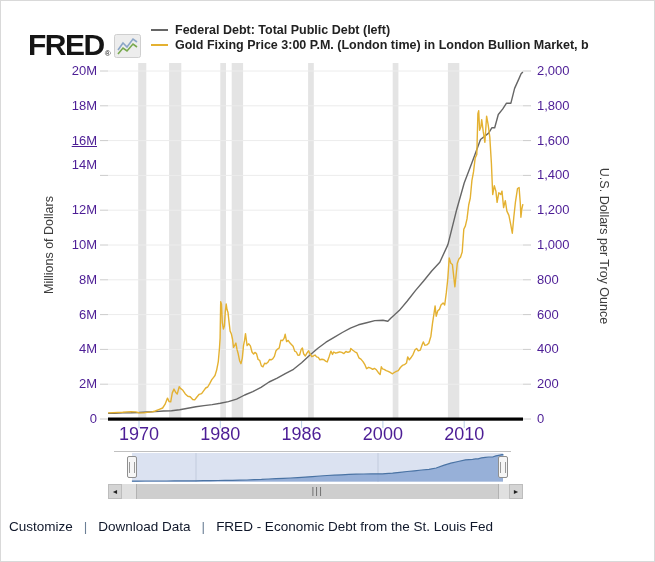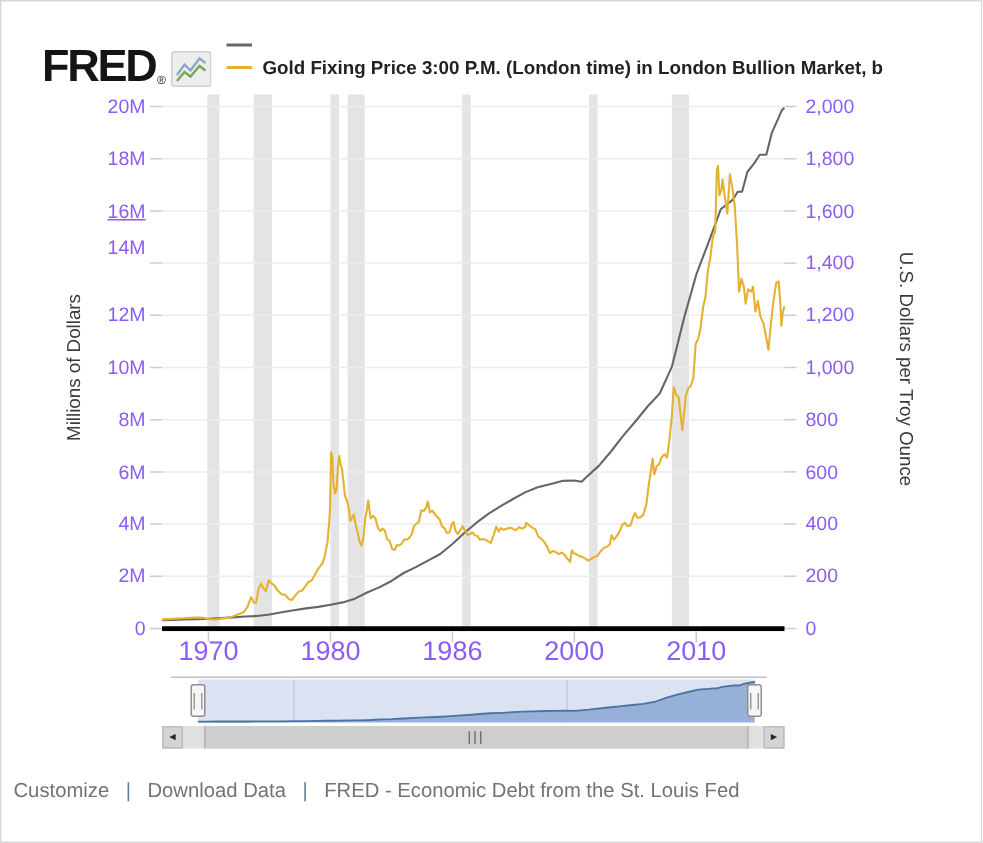--- a/index.html
+++ b/index.html
@@ -13,21 +13,21 @@
   .logo{position:absolute;left:27px;top:29px;display:flex;align-items:flex-end;cursor:pointer;}
   .logo-text{font-size:30px;font-weight:bold;letter-spacing:-1.5px;color:#151515;line-height:30px;}
   .logo-reg{font-size:8px;color:#151515;margin:0 3px 2px 1px;}
   .logo-icon{margin-bottom:2px;}
   .legend{position:absolute;left:150px;top:21px;}
   .legend-row{display:flex;align-items:center;height:15px;}
   .dash{display:inline-block;width:17px;height:2px;margin-right:7px;flex:0 0 17px;}
   .legend-label{font-size:12.5px;font-weight:bold;color:#222;white-space:nowrap;}
   
   #labels{position:absolute;left:0;top:0;z-index:1;}
-  .tick-label{position:absolute;font-size:13px;color:#8b5cf6;white-space:nowrap;}
+  .tick-label{position:absolute;font-size:13px;color:#4c1d95;white-space:nowrap;}
   .x-tick{font-size:18px;}
   .axis-title{position:absolute;z-index:1;font-size:12.5px;color:#3c3c3c;white-space:nowrap;}
   .axis-title-left{left:48px;top:244px;}
   .axis-title-left span{display:inline-block;transform:translate(-50%,-50%) rotate(-90deg);}
   .axis-title-right{left:603px;top:245px;}
   .axis-title-right span{display:inline-block;transform:translate(-50%,-50%) rotate(90deg);}
   #chart-svg{position:absolute;left:0;top:0;z-index:2;pointer-events:none;}
   
   .mini-label{position:absolute;z-index:1;font-size:13px;color:#8d95a5;}
   .mini-label-1975{left:199px;top:459px;}
@@ -49,41 +49,42 @@
   .sb-left{left:0;}
   .sb-right{right:0;}
   .sb-thumb{
     position:absolute;left:28px;top:0;width:363px;height:15px;background:#cecece;
     border-left:1px solid #b2b2b2;border-right:1px solid #b2b2b2;box-sizing:border-box;
     display:flex;align-items:center;justify-content:center;cursor:grab;
   }
   .sb-grip{font-size:9px;color:#555;letter-spacing:1.5px;line-height:9px;}
   
   .footer{position:absolute;z-index:3;left:8px;top:518px;display:flex;gap:11px;align-items:center;font-size:13.5px;}
-  .flink{color:#737373;text-decoration:none;cursor:pointer;white-space:nowrap;}
+  .flink{color:#0f172a;text-decoration:none;cursor:pointer;white-space:nowrap;}
   .fsep{color:#6b7f96;}
 </style>
 </head>
 <body>
 
 <div class="widget">
 
   <div class="header">
     <div class="logo">
       <span class="logo-text">FRED</span>
       <span class="logo-reg">®</span>
       <svg class="logo-icon" width="27" height="24" viewBox="0 0 27 24">
         <rect x="0.5" y="0.5" width="26" height="23" rx="2" fill="#ededed" stroke="#cfcfcf"></rect>
         <polyline points="4,16 9,9 13,13 19,5 23,8" fill="none" stroke="#8ba6c7" stroke-width="1.6"></polyline>
         <polyline points="4,20 9,14 13,17 19,10 23,13" fill="none" stroke="#78a94e" stroke-width="1.6"></polyline>
       </svg>
     </div>
     <div class="legend">
       <div class="legend-row">
         <span class="dash" id="dash-0" style="background: rgb(102, 102, 102);"></span>
+        <span class="legend-label">Federal Debt: Total Public Debt (left)</span>
       </div>
       <div class="legend-row">
         <span class="dash" id="dash-1" style="background: rgb(228, 177, 49);"></span>
         <span class="legend-label">Gold Fixing Price 3:00 P.M. (London time) in London Bullion Market, b</span>
       </div>
     </div>
   </div>
 
   <div id="labels">
       <div class="tick-label" style="left: 36px; top: 410px; width: 60px; text-align: right;">0</div>

